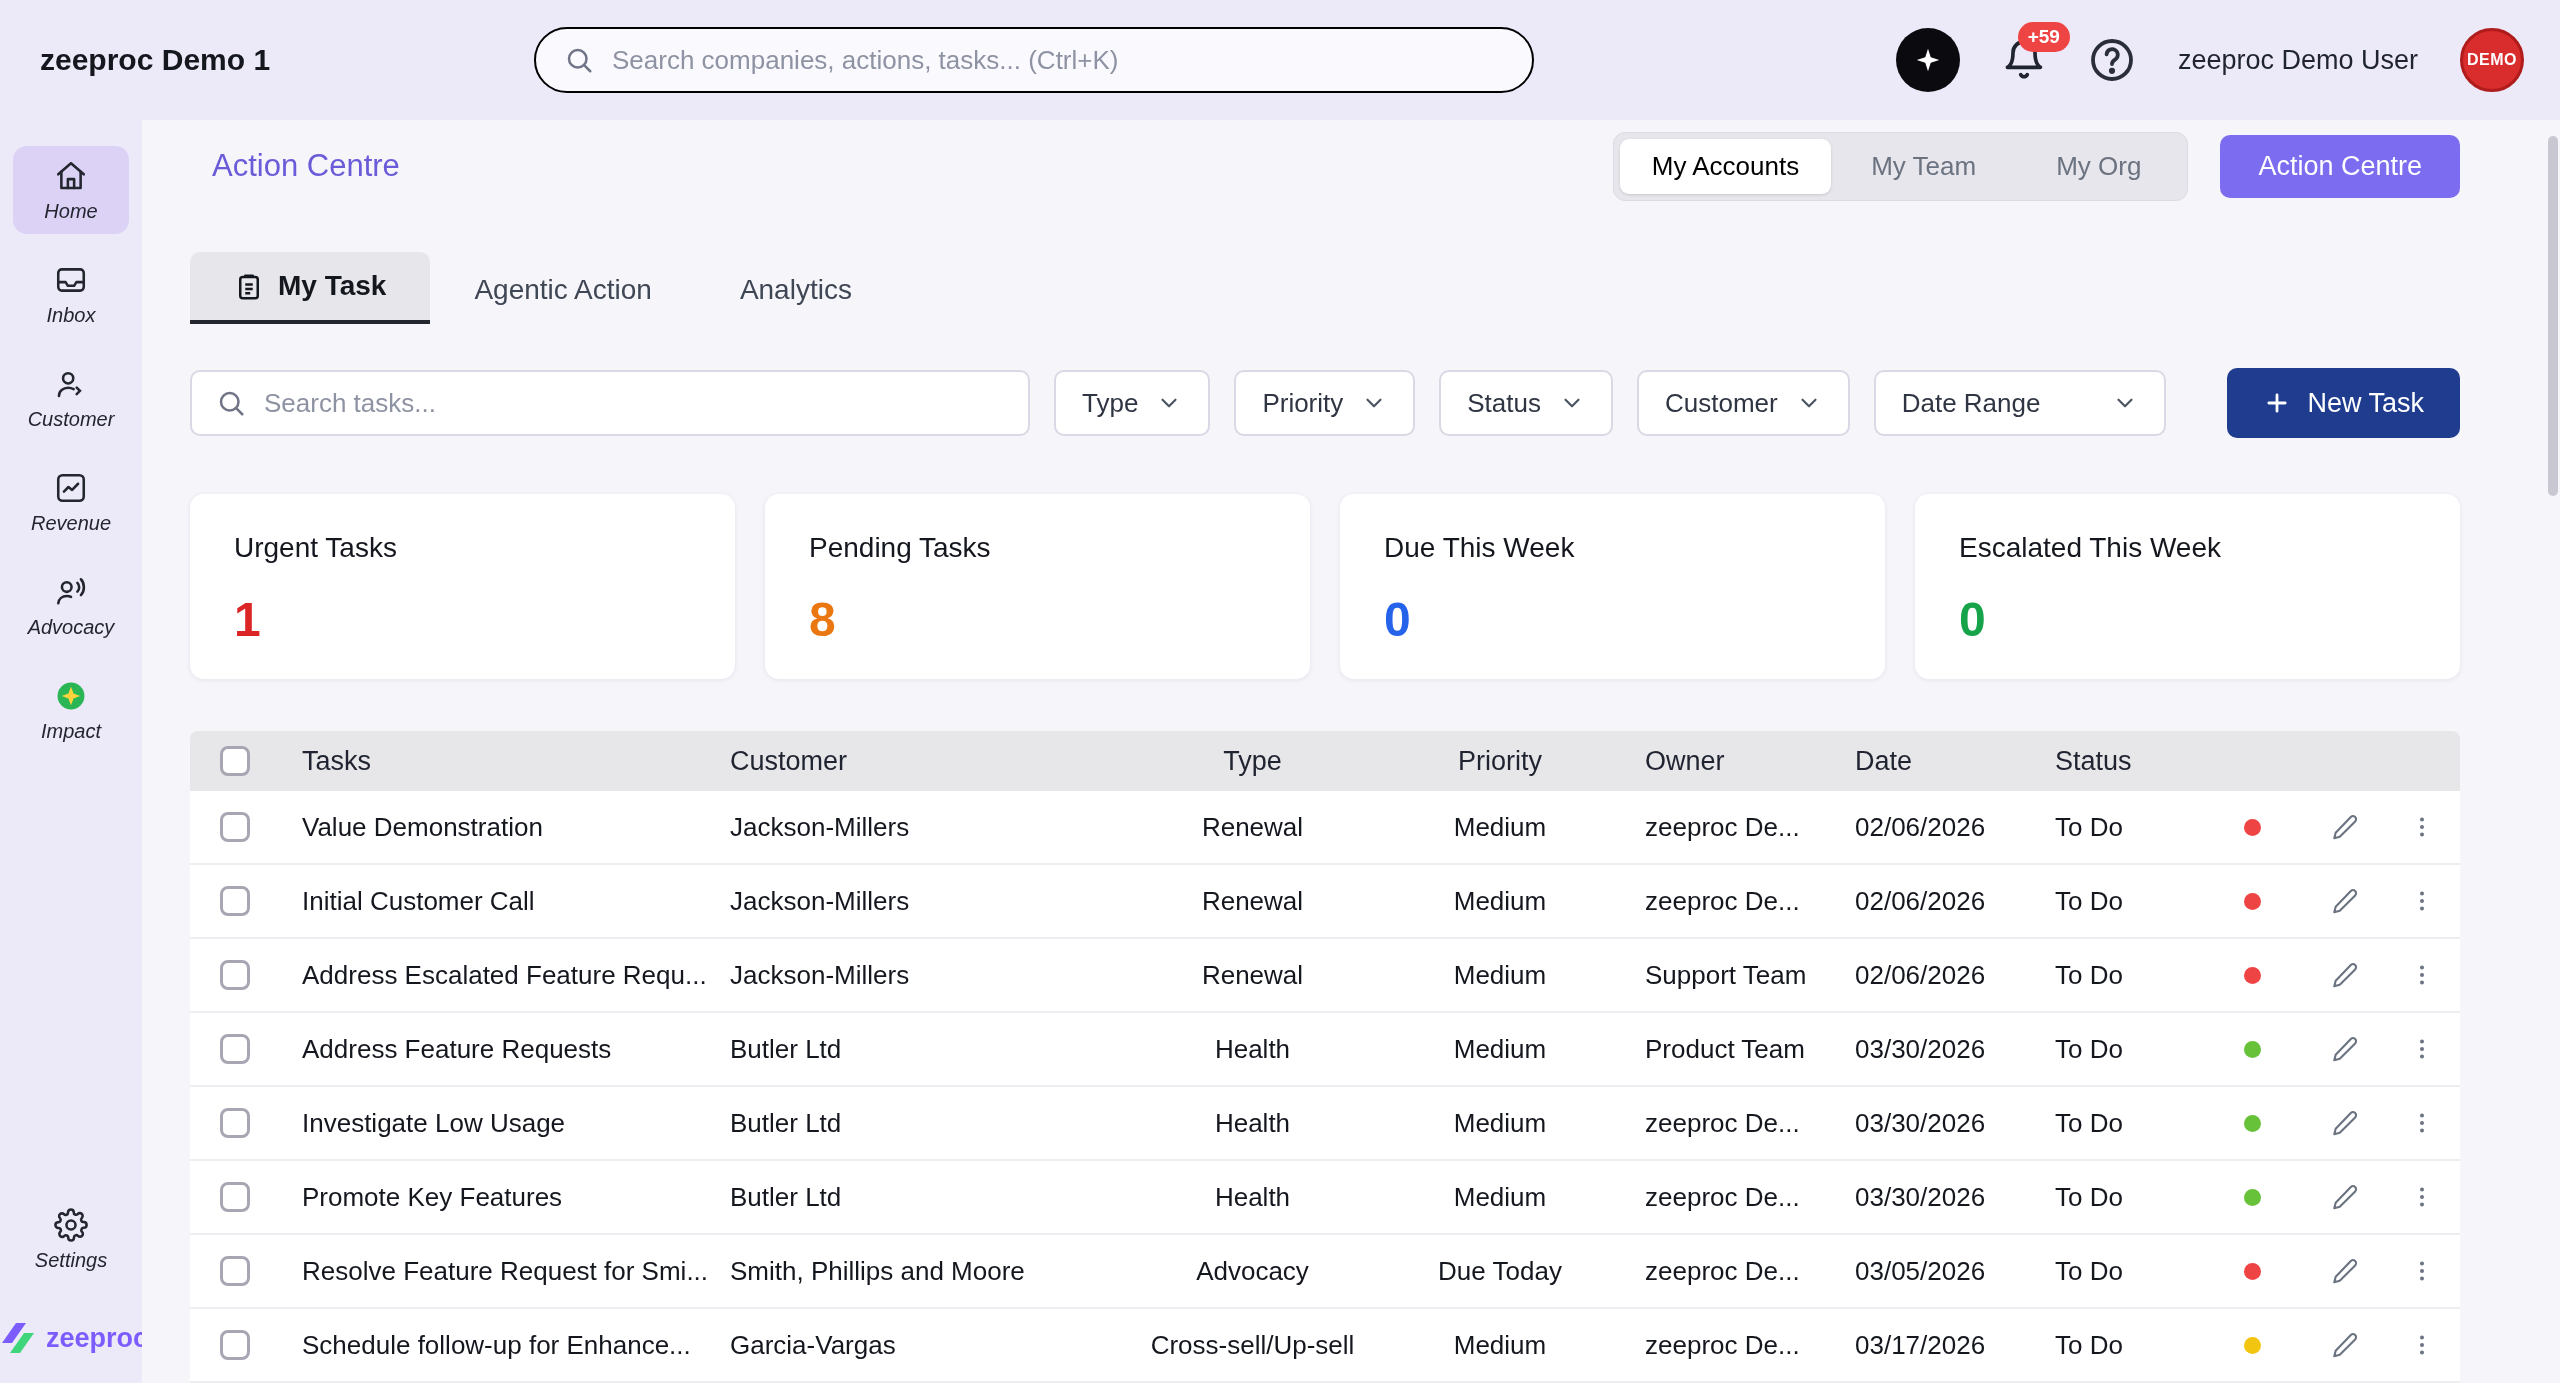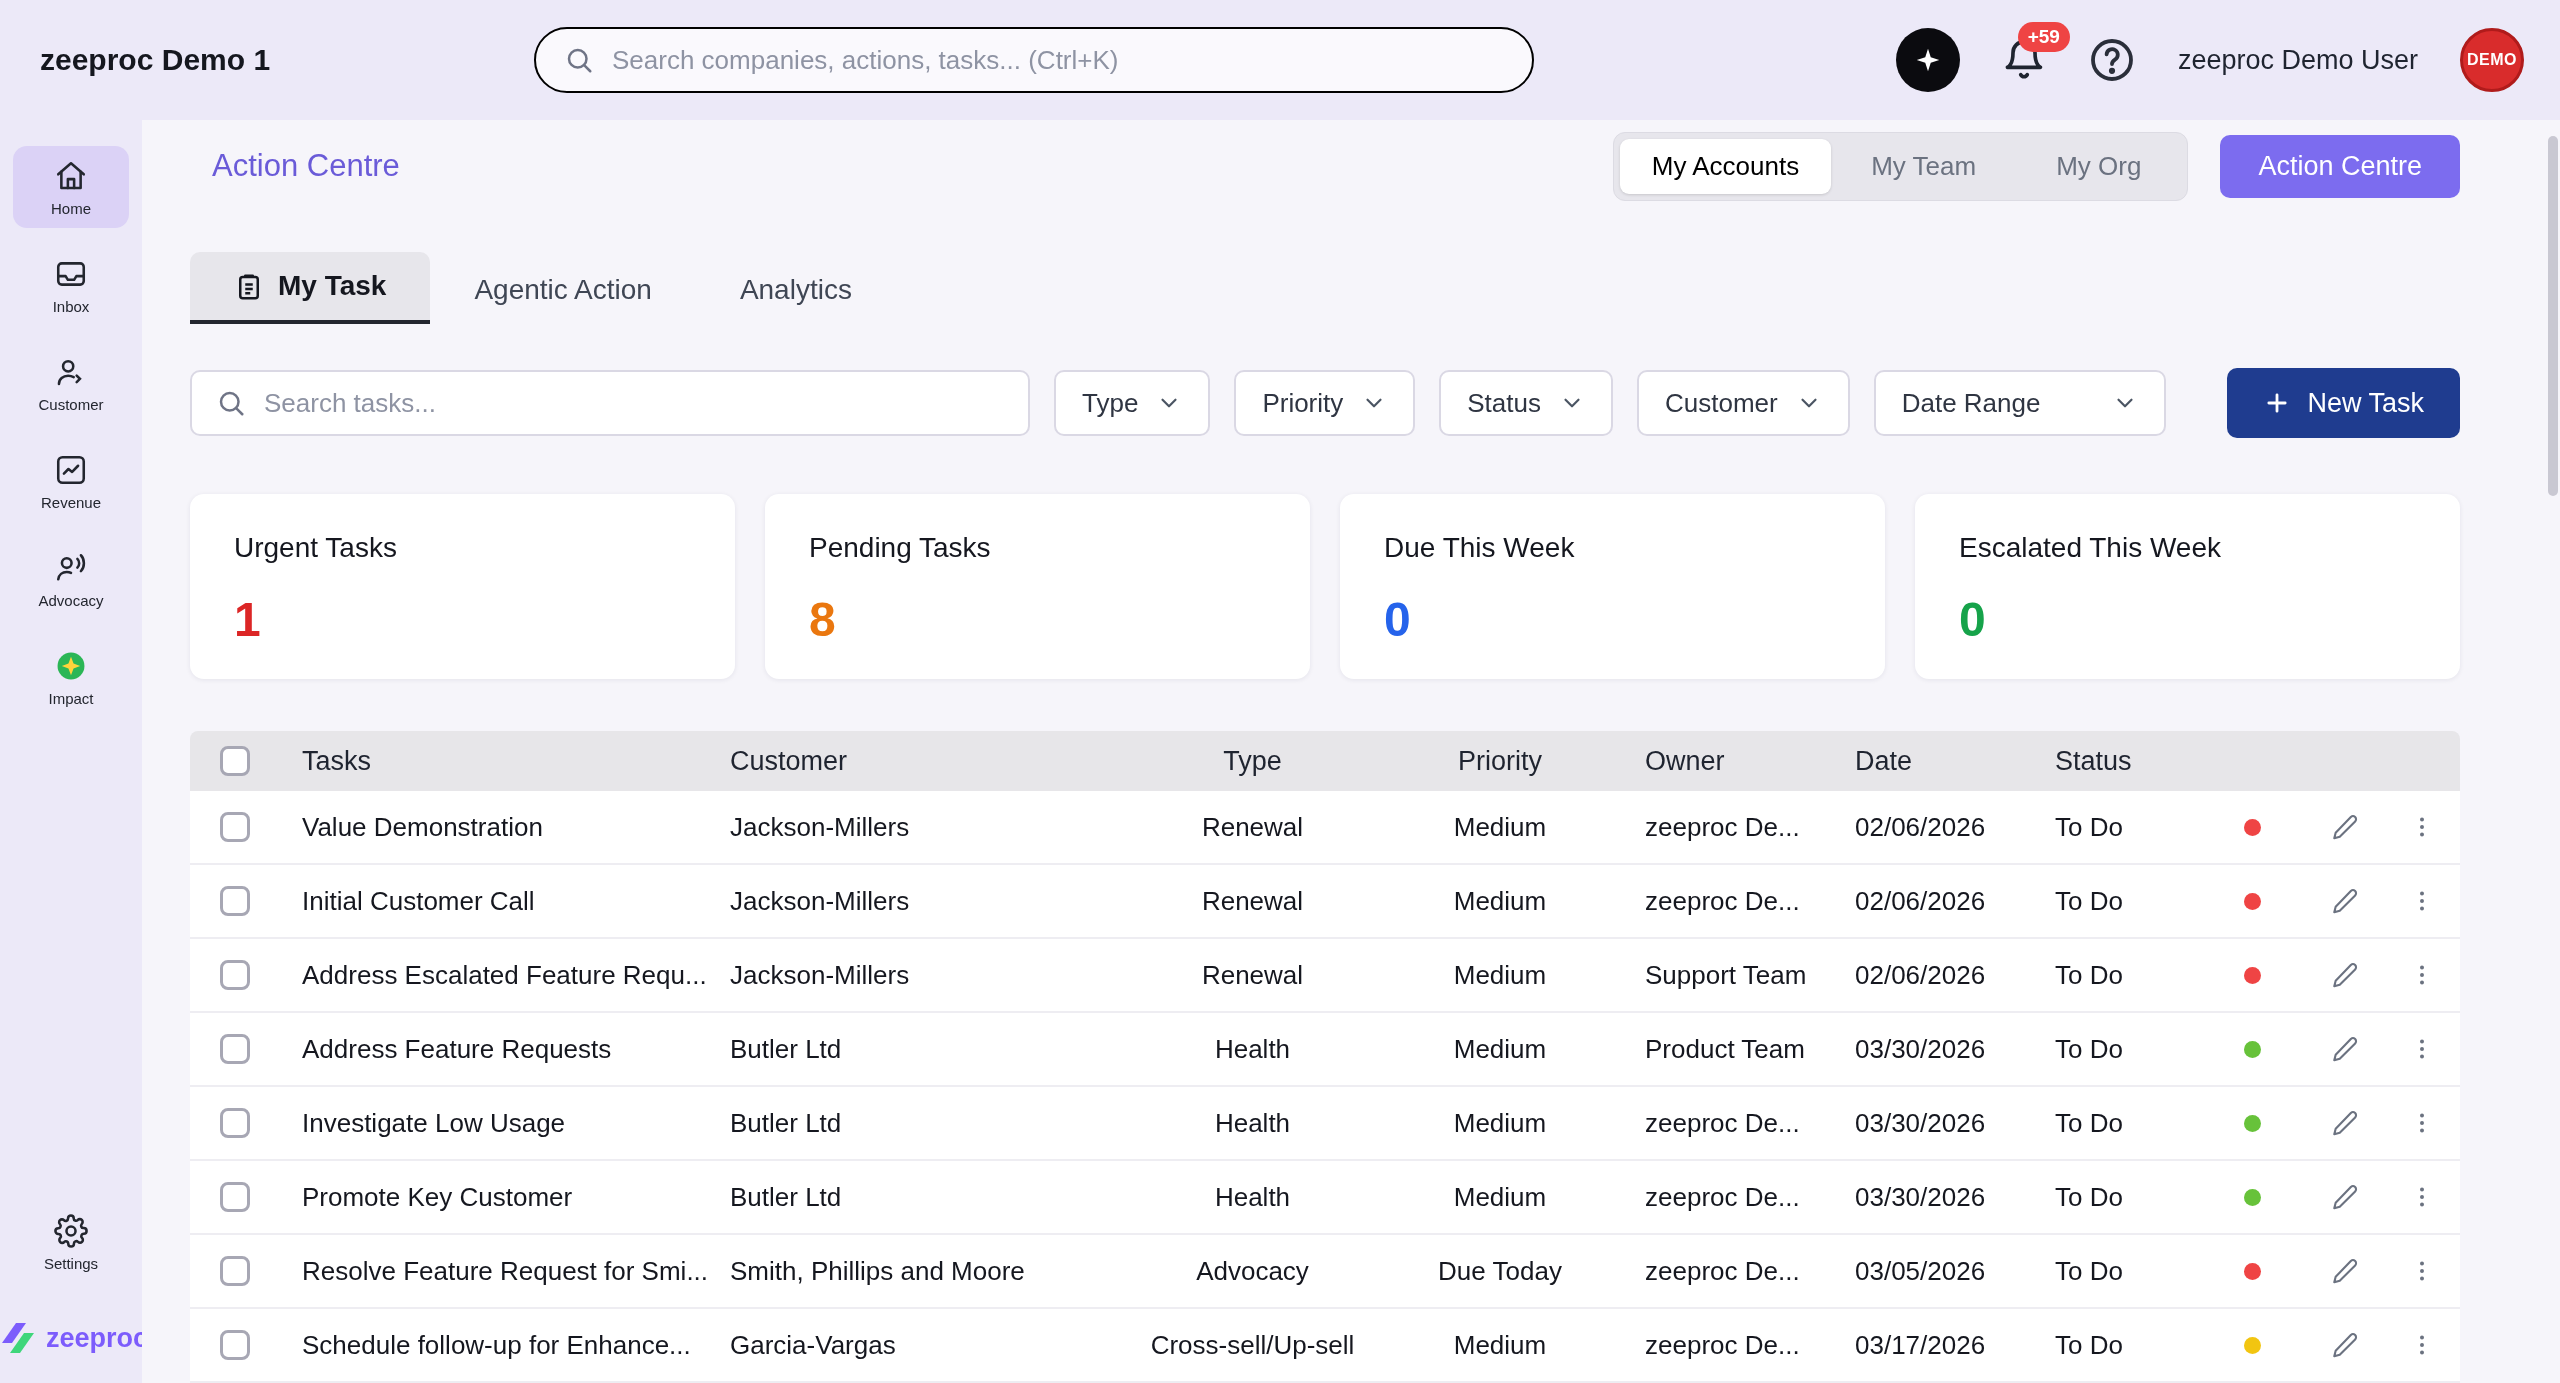--- a/index.html
+++ b/index.html
@@ -31,21 +31,21 @@
   .avatar span { color:#FFF; font-weight:800; font-size:16px; letter-spacing:.5px; }
 
   
   .sidebar { position:absolute; top:120px; left:0; width:142px; height:1263px;
              background:#ECE9F8; display:flex; flex-direction:column; align-items:center;
              padding:26px 0 26px; }
   .sb-item { width:116px; padding:13px 0 11px; border-radius:14px; cursor:pointer;
              display:flex; flex-direction:column; align-items:center; gap:7px;
              color:#23262F; margin-bottom:16px; }
   .sb-item.active { background:#DBD2F6; }
-  .sb-label { font-size:15px; }
+  .sb-label { font-size:20px;font-style:italic; }
   .sb-spacer { flex:1; }
   .sb-logo { display:flex; flex-direction:row; align-items:center; gap:4px; margin-top:20px; }
   .logo-text { color:#7C5CFC; font-weight:700; font-size:27px; }
 
   
   .main { position:absolute; top:120px; left:142px; width:2418px; height:1263px;
           padding:10px 100px 0 48px; background:#F6F5FA; }
 
   .page-header { display:flex; align-items:center; height:72px; }
   .page-title { font-size:31px; font-weight:500; color:#6A5BD8; margin-left:22px; }
@@ -537,21 +537,21 @@
                 <circle cx="12" cy="12" r="1.7"></circle>
                 <circle cx="12" cy="18.5" r="1.7"></circle>
               </svg>
             </span>
           </div>
         </div>
         <div class="t-row t-grid">
           <div class="cell cb">
             <span class="checkbox"></span>
           </div>
-          <div class="cell task">Promote Key Customer</div>
+          <div class="cell task">Promote Key Features</div>
           <div class="cell">Butler Ltd</div>
           <div class="cell center">Health</div>
           <div class="cell center">Medium</div>
           <div class="cell">zeeproc De...</div>
           <div class="cell">03/30/2026</div>
           <div class="cell">To Do</div>
           <div class="cell dotc">
             <span class="dot" style="background:#67C23A"></span>
           </div>
           <div class="cell iconc">

